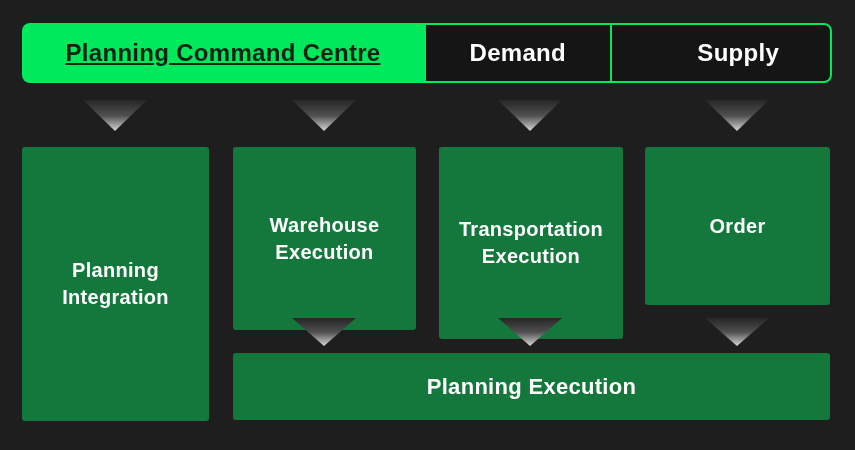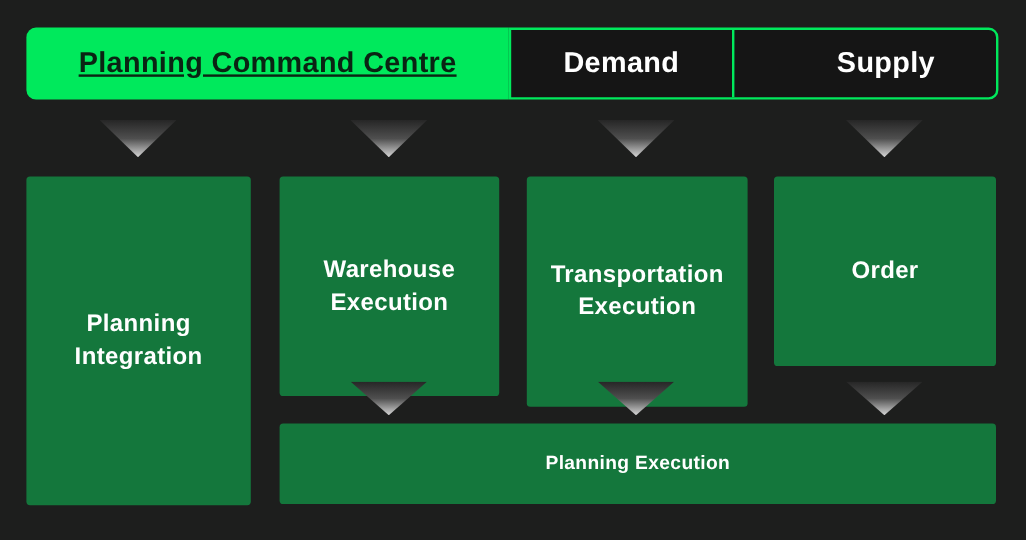--- a/index.html
+++ b/index.html
@@ -85,21 +85,21 @@
   .box-order          { left: 645px; top: 147px; width: 185px; height: 158px; }
 
   .bottom-bar {
     position: absolute;
     left: 233px; top: 353px;
     width: 597px; height: 67px;
     background: var(--box-green);
     border-radius: 3px;
     display: flex; align-items: center; justify-content: center;
     color: var(--light-text);
-    font-size: 16px; font-weight: 700; letter-spacing: 0.3px;
+    font-size: 22px; font-weight: 700; letter-spacing: 0.3px;
   }
 </style>
 </head>
 <body>
 
 <div class="stage">
 
   <div class="tab-active">
     <span>Planning Command Centre</span>
   </div>

